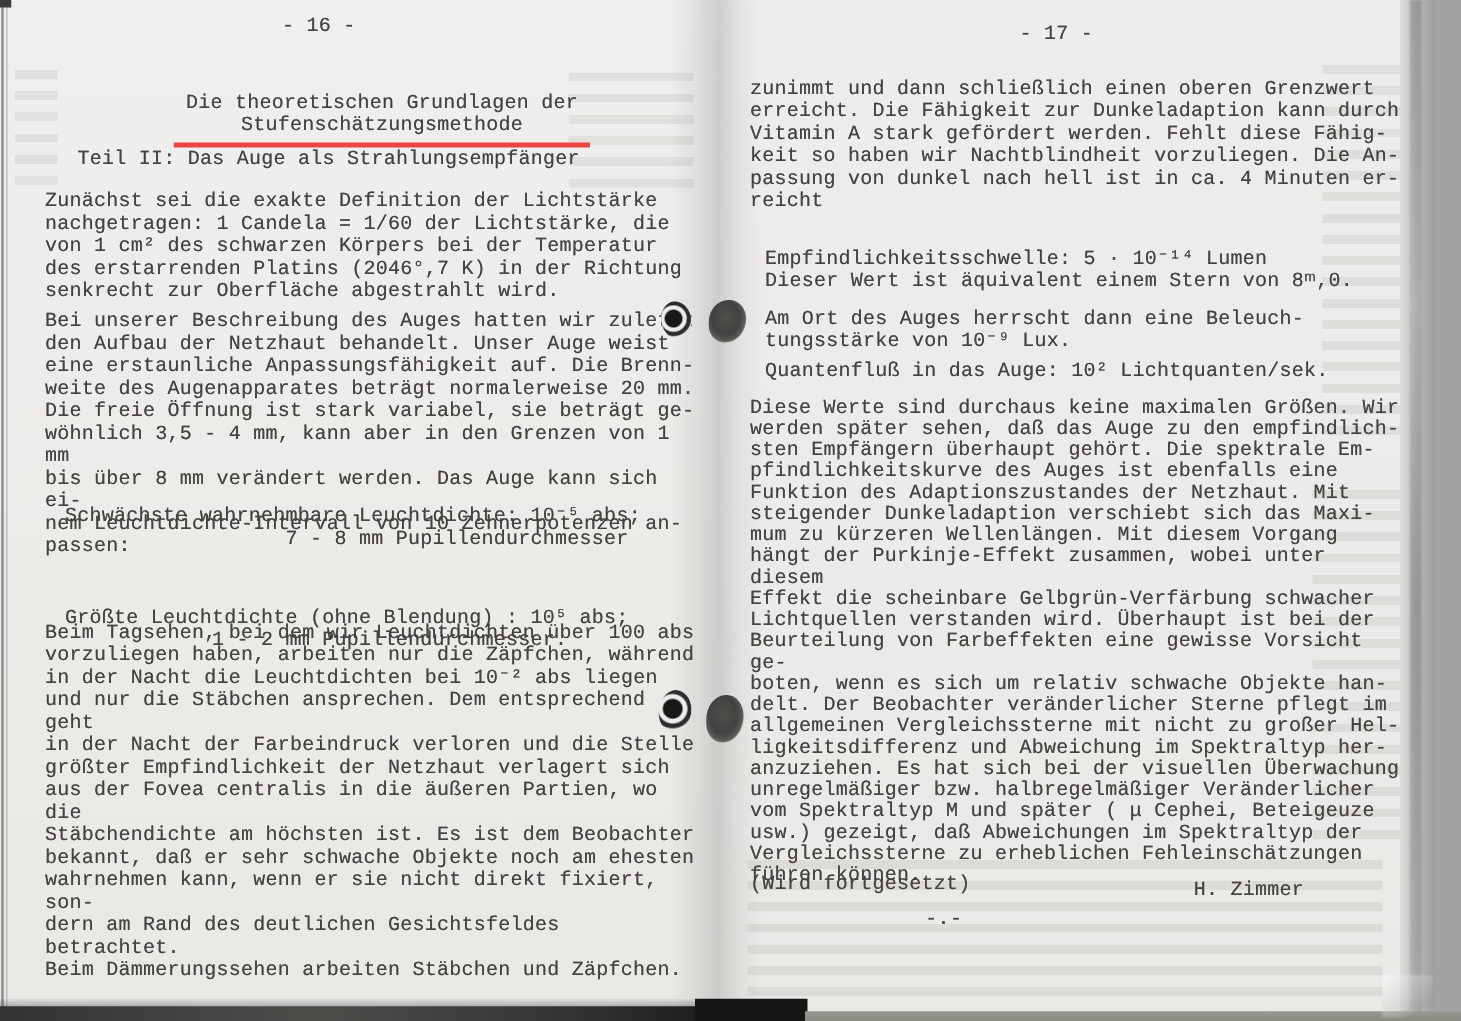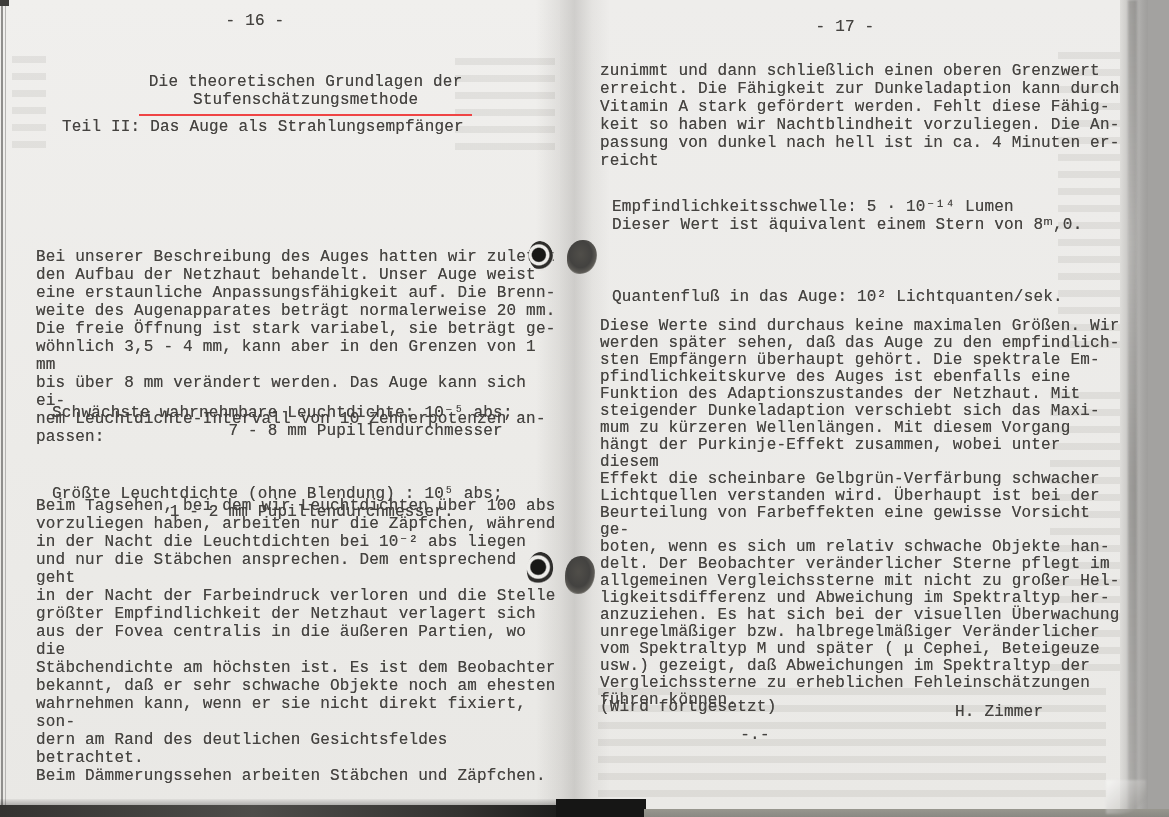--- a/index.html
+++ b/index.html
@@ -38,21 +38,21 @@
               background:linear-gradient(180deg,#98978f,#8a8983);}
   .corner-curl{position:absolute;left:1106px;top:780px;width:40px;height:34px;
               background:linear-gradient(135deg,rgba(255,255,255,.55),rgba(120,118,112,.35));
               border-radius:0 0 70% 0;filter:blur(1px);}
 
   
   .txt{position:absolute;font-size:16px;line-height:18px;letter-spacing:.2px;
        color:#454340;white-space:pre-wrap;text-shadow:0 0 .5px rgba(62,60,56,.65);}
   .tight{line-height:17px;}
   .center{text-align:center;}
-  .title-underline{display:inline-block;border-bottom:2px solid #ef4444;padding:0 10px 5px 10px;}
+  .title-underline{display:inline-block;border-bottom:4px solid #ef4444;padding:0 10px 5px 10px;}
 
   
   .ghost{position:absolute;opacity:.5;filter:blur(.6px);pointer-events:none;
          background:repeating-linear-gradient(180deg,
             rgba(112,108,100,.22) 0px, rgba(112,108,100,.22) 7px,
             rgba(0,0,0,0) 7px, rgba(0,0,0,0) 17px);}
 
   
   .swirl{position:absolute;border-radius:50%;
          background:radial-gradient(circle at 42% 45%, #181816 0 30%, #edece9 36% 46%,
@@ -78,20 +78,25 @@
 
   <div class="txt center" style="left:175px;top:12px;width:160px;">- 16 -</div>
 
   <div class="txt center" style="left:36px;top:55px;width:500px;">
     <span class="title-underline">Die theoretischen Grundlagen der
 Stufenschätzungsmethode</span>
   </div>
 
   <div class="txt" style="left:62px;top:118px;">Teil II: Das Auge als Strahlungsempfänger</div>
 
+  <div class="txt" style="left:36px;top:152px;width:522px;">Zunächst sei die exakte Definition der Lichtstärke
+nachgetragen: 1 Candela = 1/60 der Lichtstärke, die
+von 1 cm² des schwarzen Körpers bei der Temperatur
+des erstarrenden Platins (2046°,7 K) in der Richtung
+senkrecht zur Oberfläche abgestrahlt wird.</div>
 
   <div class="txt" style="left:36px;top:248px;width:522px;">Bei unserer Beschreibung des Auges hatten wir zuletzt
 den Aufbau der Netzhaut behandelt. Unser Auge weist
 eine erstaunliche Anpassungsfähigkeit auf. Die Brenn-
 weite des Augenapparates beträgt normalerweise 20 mm.
 Die freie Öffnung ist stark variabel, sie beträgt ge-
 wöhnlich 3,5 - 4 mm, kann aber in den Grenzen von 1 mm
 bis über 8 mm verändert werden. Das Auge kann sich ei-
 nem Leuchtdichte-Intervall von 10 Zehnerpotenzen an-
 passen:</div>
@@ -122,20 +127,22 @@
 erreicht. Die Fähigkeit zur Dunkeladaption kann durch
 Vitamin A stark gefördert werden. Fehlt diese Fähig-
 keit so haben wir Nachtblindheit vorzuliegen. Die An-
 passung von dunkel nach hell ist in ca. 4 Minuten er-
 reicht</div>
 
 
   <div class="txt" style="left:612px;top:198px;width:510px;">Empfindlichkeitsschwelle: 5 · 10⁻¹⁴ Lumen
 Dieser Wert ist äquivalent einem Stern von 8ᵐ,0.</div>
 
+  <div class="txt" style="left:612px;top:246px;width:510px;">Am Ort des Auges herrscht dann eine Beleuch-
+tungsstärke von 10⁻⁹ Lux.</div>
 
   <div class="txt" style="left:612px;top:288px;width:510px;">Quantenfluß in das Auge: 10² Lichtquanten/sek.</div>
 
   <div class="txt tight" style="left:600px;top:318px;width:522px;">Diese Werte sind durchaus keine maximalen Größen. Wir
 werden später sehen, daß das Auge zu den empfindlich-
 sten Empfängern überhaupt gehört. Die spektrale Em-
 pfindlichkeitskurve des Auges ist ebenfalls eine
 Funktion des Adaptionszustandes der Netzhaut. Mit
 steigender Dunkeladaption verschiebt sich das Maxi-
 mum zu kürzeren Wellenlängen. Mit diesem Vorgang

